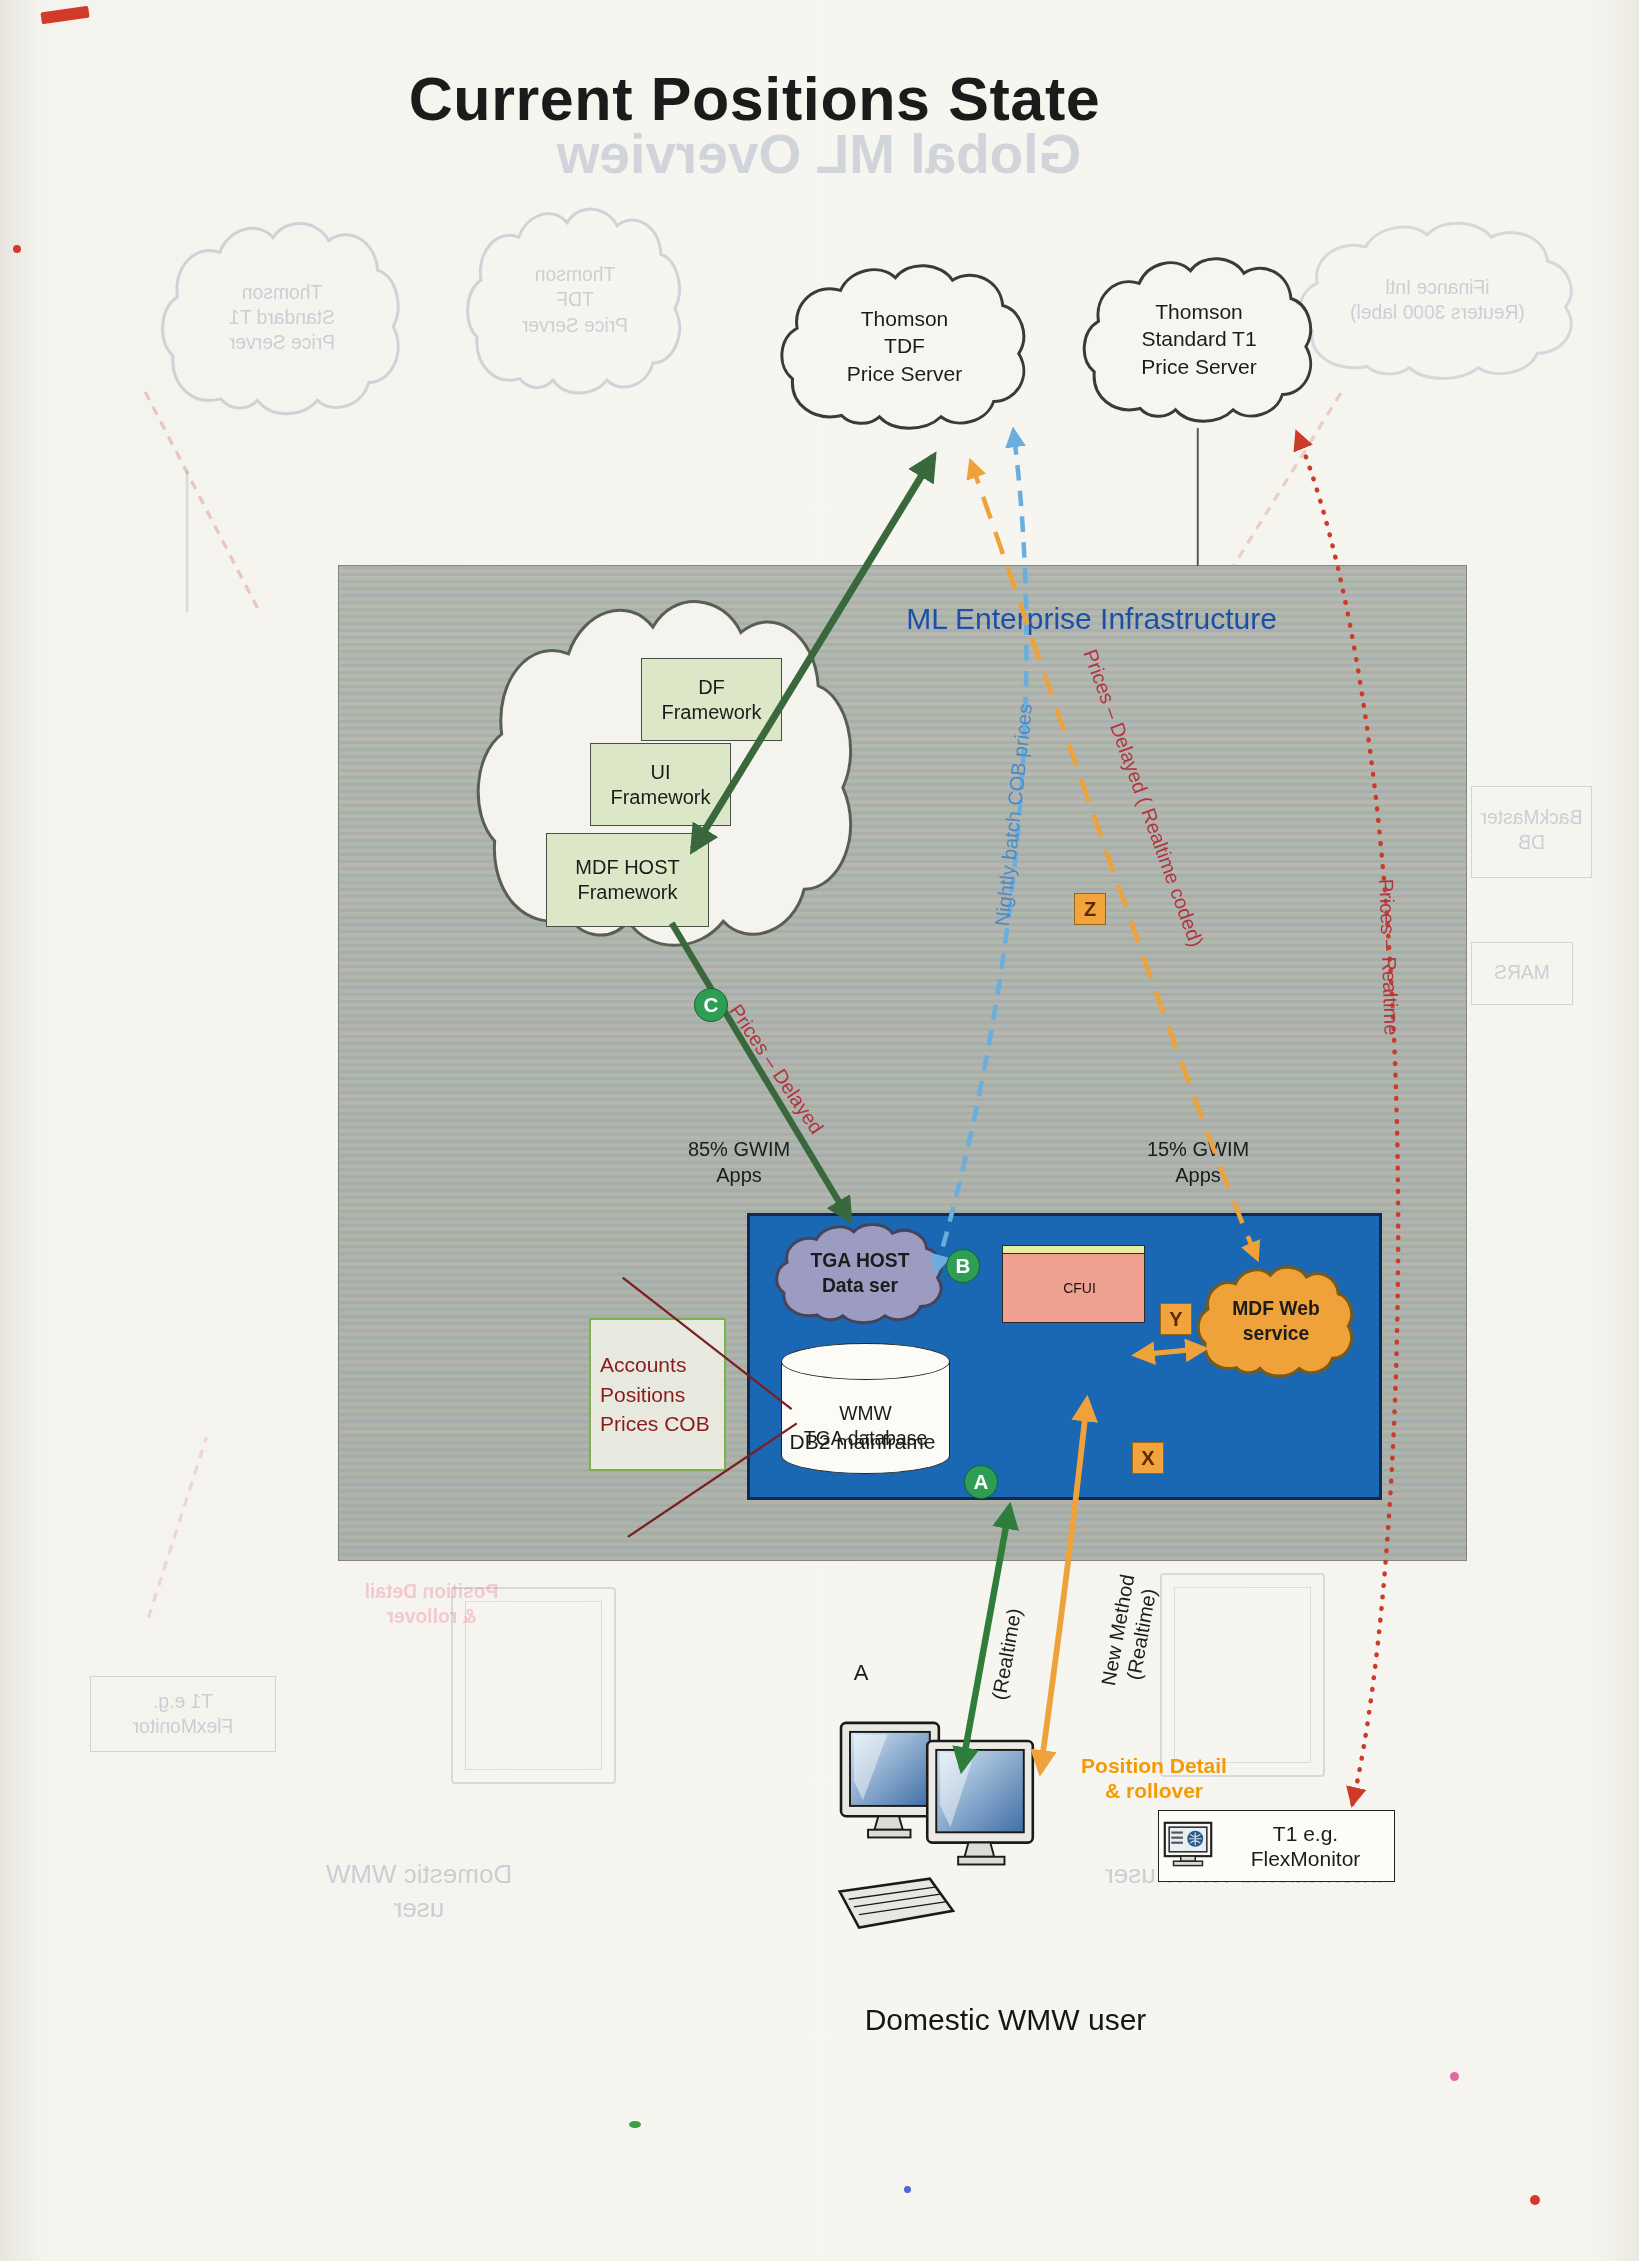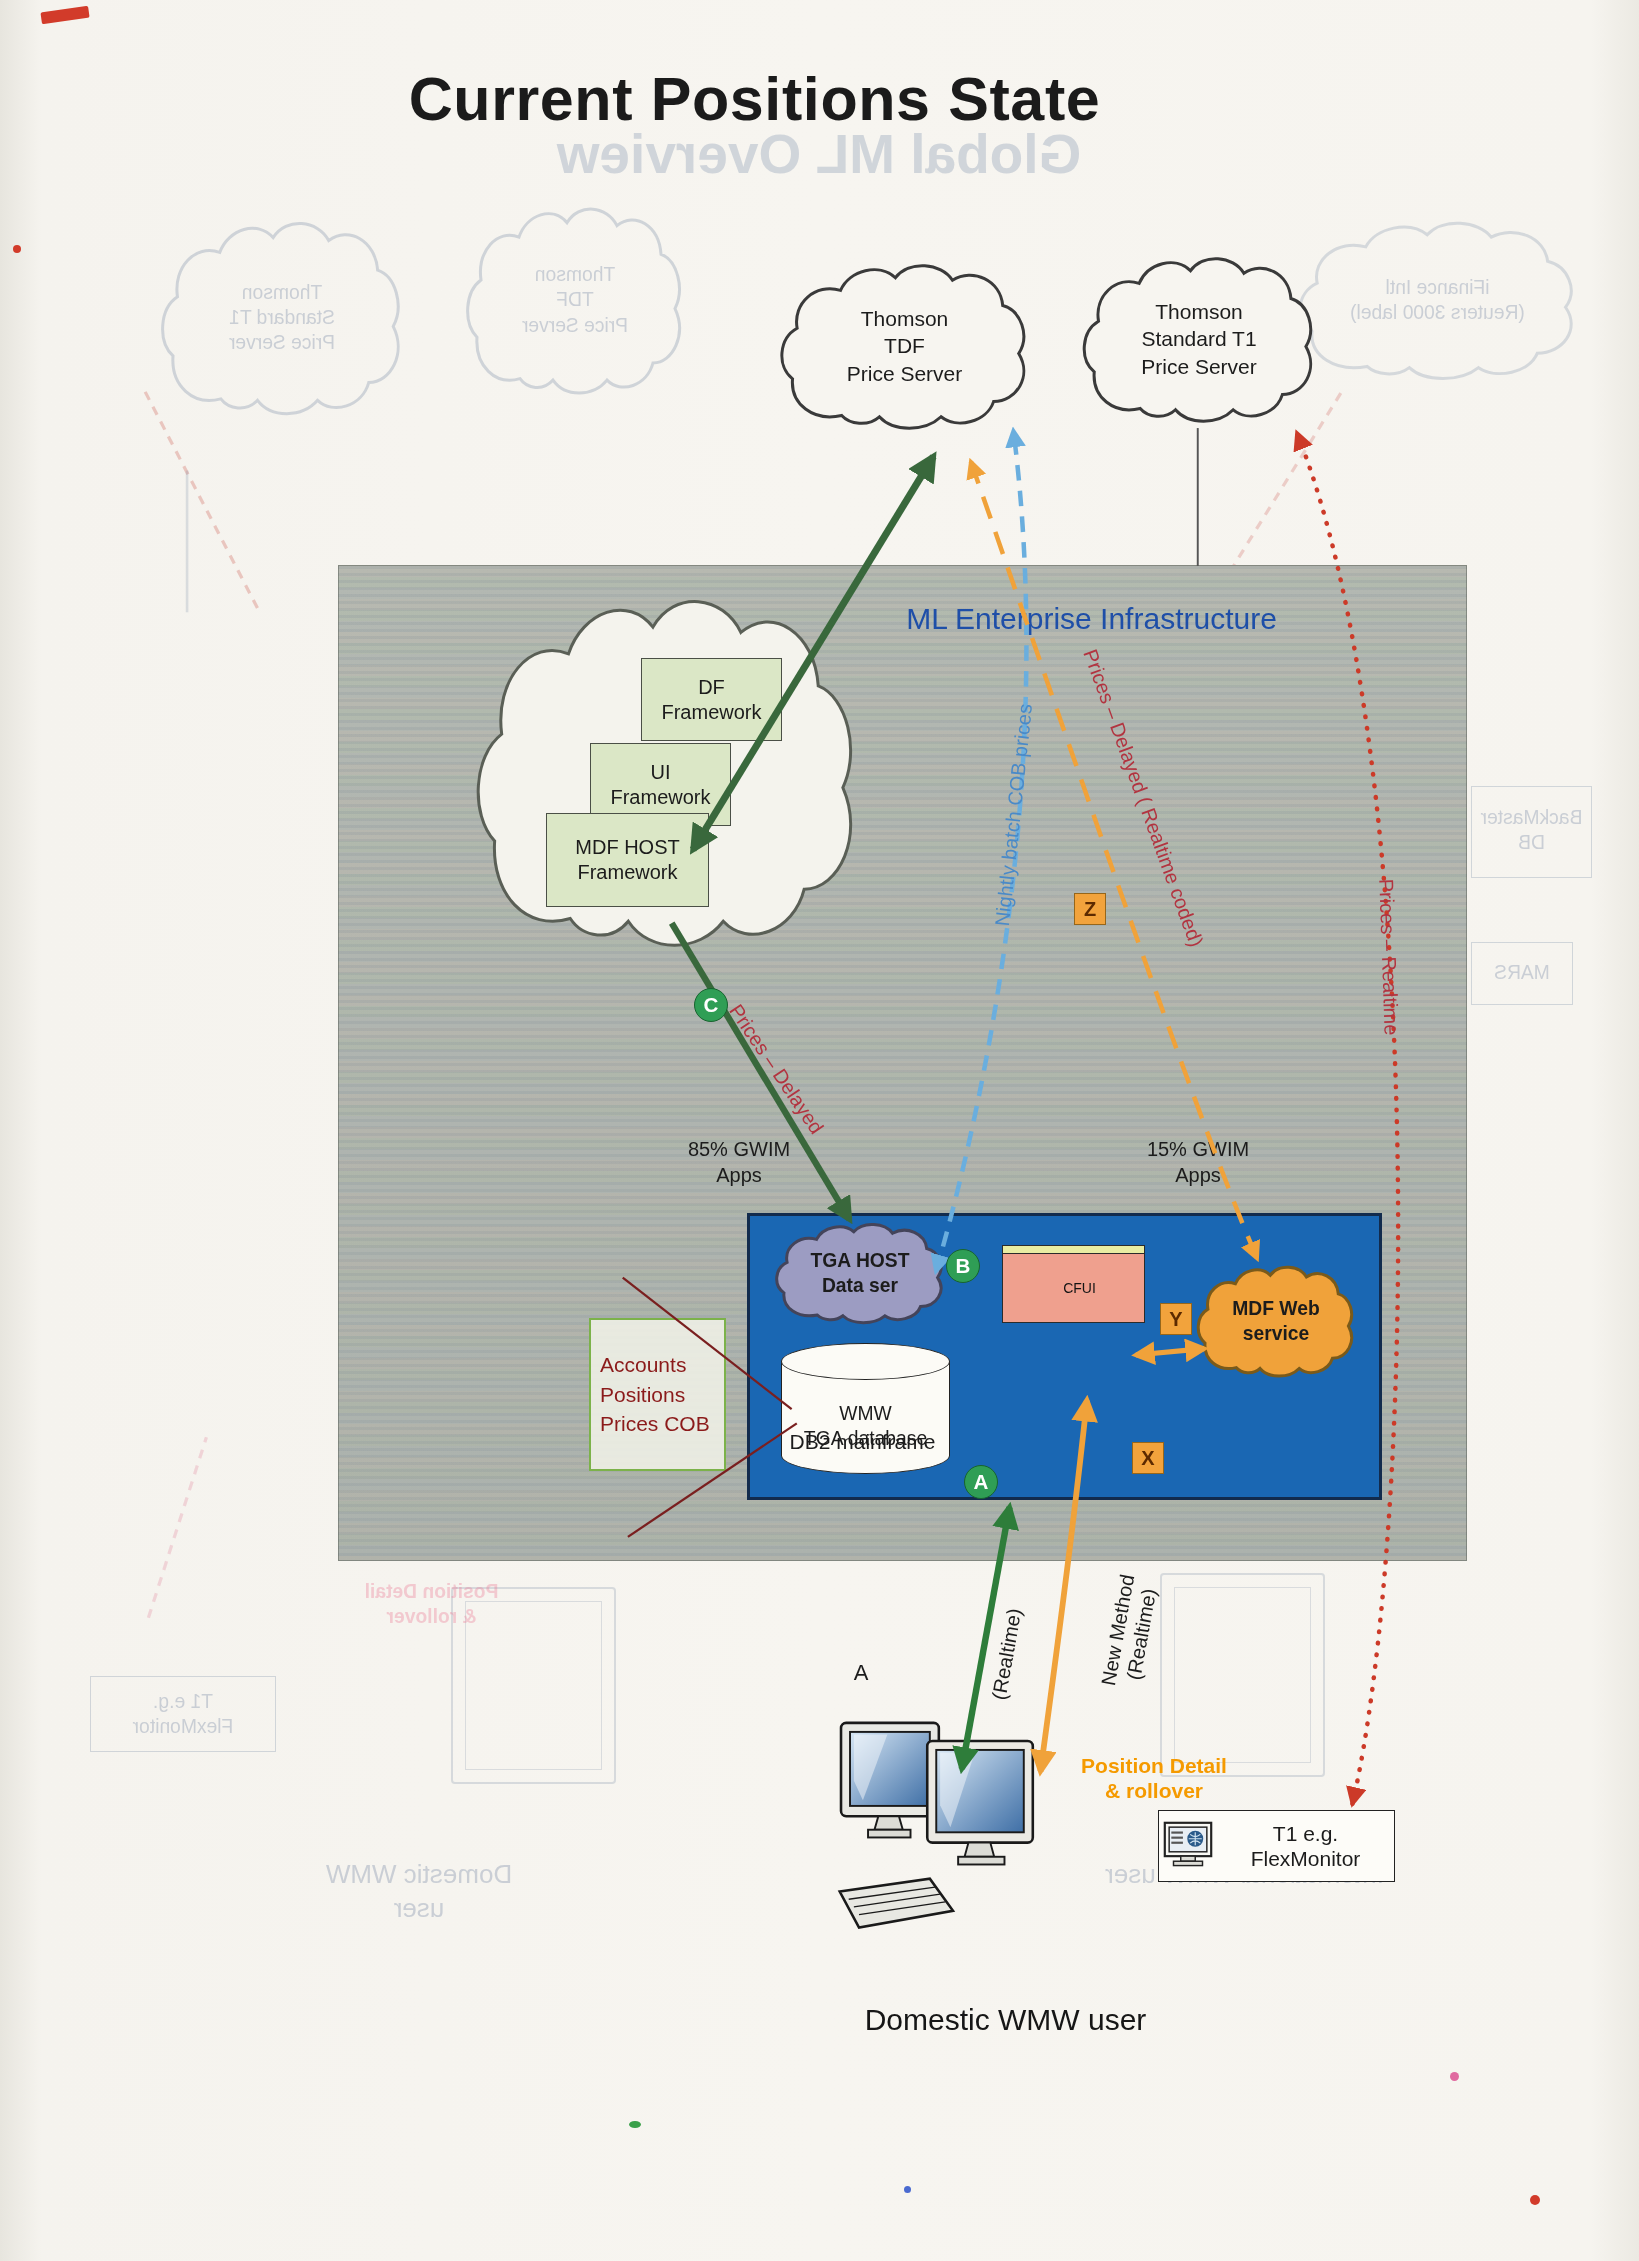--- a/index.html
+++ b/index.html
@@ -196,21 +196,21 @@
   <div class="cloud" style="left:463px; top:579px; width:408px; height:385px;">
     <svg viewBox="-6 -8 232 144" preserveAspectRatio="none">
       <path d="M55,119 C30,124 10,110 12,90 C-2,80 0,58 16,50 C12,30 32,14 54,20 C62,4 88,-2 102,10 C114,-4 142,-2 152,12 C170,2 194,12 196,32 C212,36 220,56 210,70 C222,88 208,108 188,108 C182,124 156,130 142,120 C128,132 100,132 88,120 C78,128 62,126 55,119 Z" fill="#f4f3ed" stroke="#5a5f56" stroke-width="3" vector-effect="non-scaling-stroke"></path>
     </svg>
   </div>
 
   <div class="fw-box ml" style="left:641px; top:658px; width:139px; height:81px;">DF
 Framework</div>
   <div class="fw-box ml" style="left:590px; top:743px; width:139px; height:81px;">UI
 Framework</div>
-  <div class="fw-box ml" style="left:546px; top:813px; width:161px; height:92px;">MDF HOST
+  <div class="fw-box ml" style="left:546px; top:833px; width:161px; height:92px;">MDF HOST
 Framework</div>
 
   <div class="gwim ml" style="left:655px; top:1136px; width:168px;">85% GWIM
 Apps</div>
   <div class="gwim ml" style="left:1114px; top:1136px; width:168px;">15% GWIM
 Apps</div>
 
   <div class="bluebox"></div>
 
   <div class="cloud" style="left:770px; top:1218px; width:180px; height:110px; z-index:4;">

